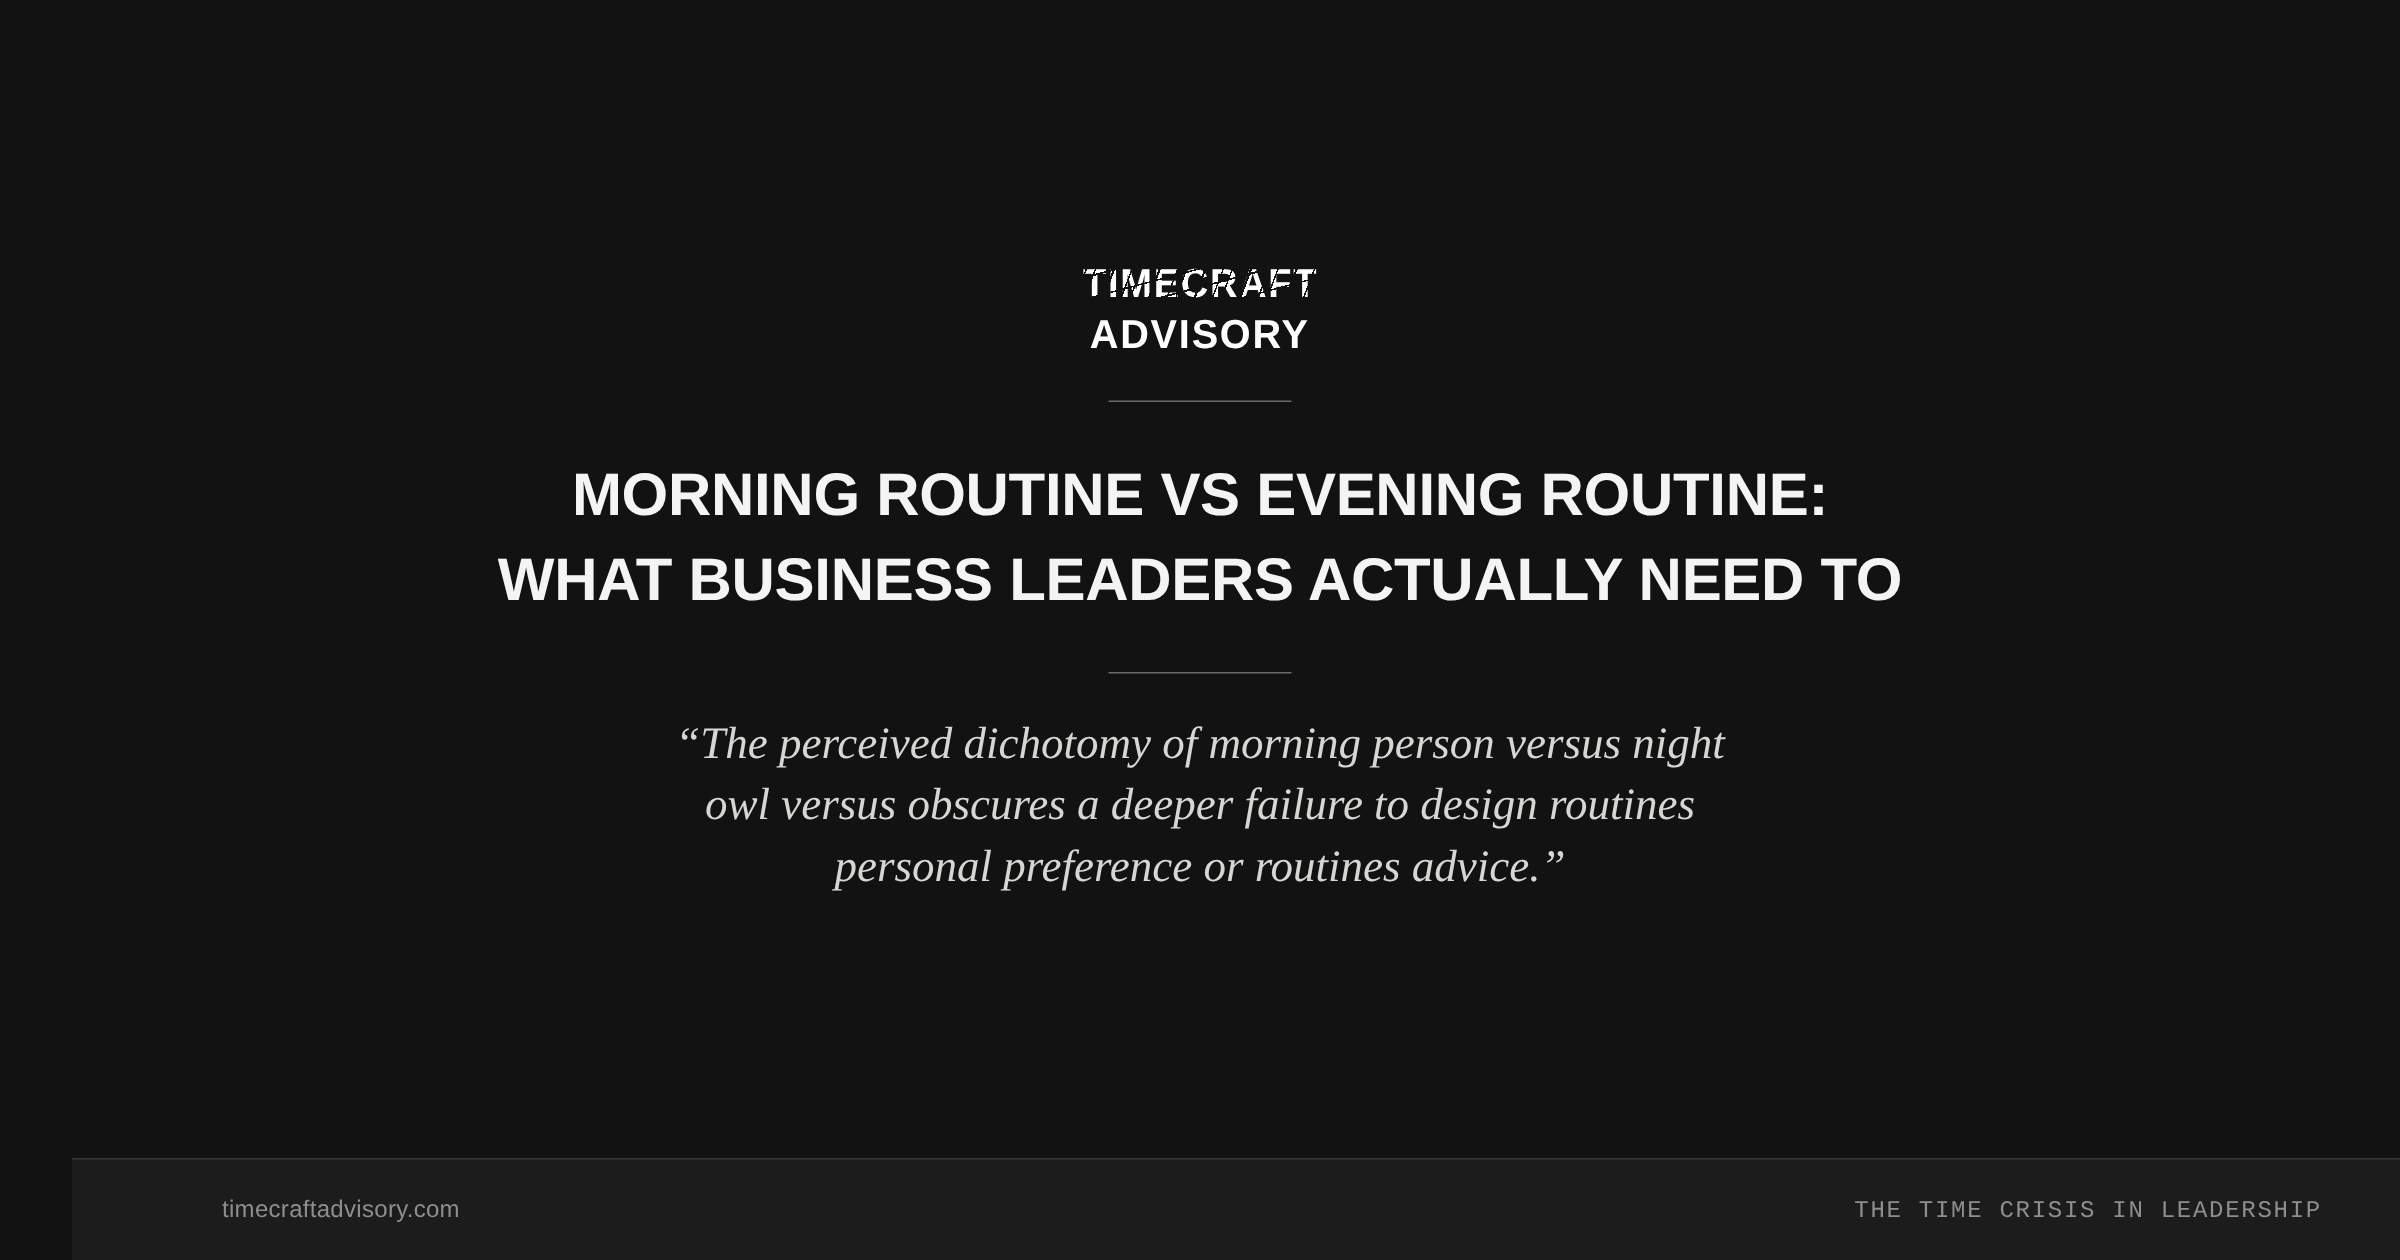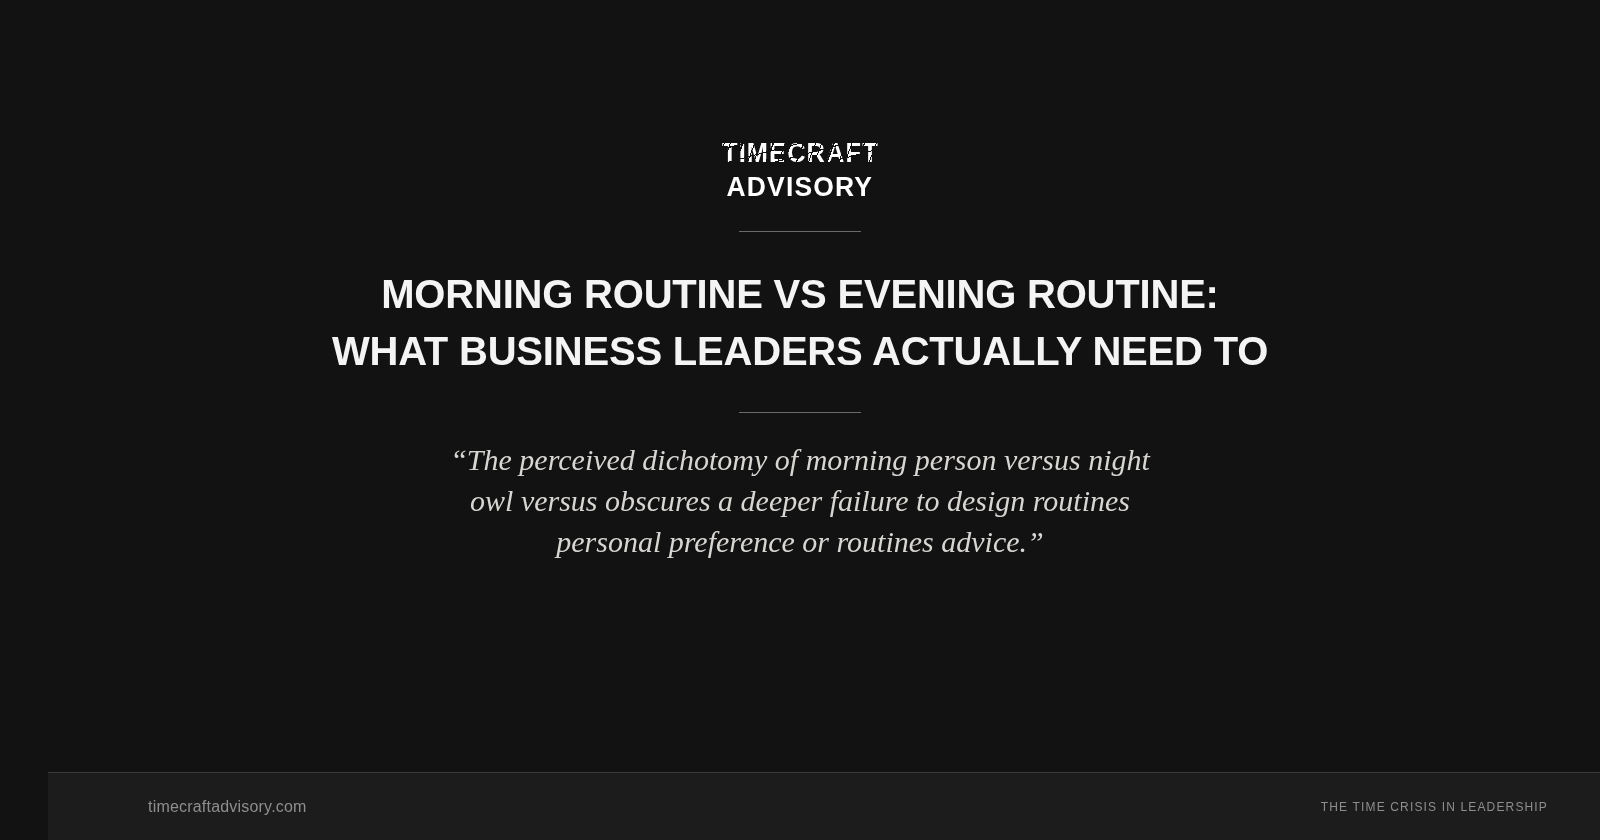--- a/index.html
+++ b/index.html
@@ -27,20 +27,21 @@
     align-items:center;
     justify-content:flex-start;
     padding-top:140px;
   }
 
   
   .logo-block {
     display:flex;
     flex-direction:column;
     align-items:center;
+    margin-top:36px;
   }
 
   .logo-line1 {
     position:relative;
     font-family:"Liberation Sans", sans-serif;
     font-weight:bold;
     font-size:27px;
     letter-spacing:1.2px;
     line-height:1.0;
     color:#ffffff;
@@ -148,22 +149,22 @@
 
   .footer-left {
     font-family:"Liberation Sans", sans-serif;
     font-size:16px;
     font-weight:normal;
     letter-spacing:0.2px;
     color:#8e8e8e;
   }
 
   .footer-right {
-    font-family:Liberation Sans, sans-serif;
-    font-size:12px;
+    font-family:Liberation Mono, monospace;
+    font-size:16px;
     font-weight:normal;
     letter-spacing:1.15px;
     color:#8e8e8e;
     text-transform:uppercase;
   }
 </style>
 </head>
 <body>
 
 <div class="slide">

